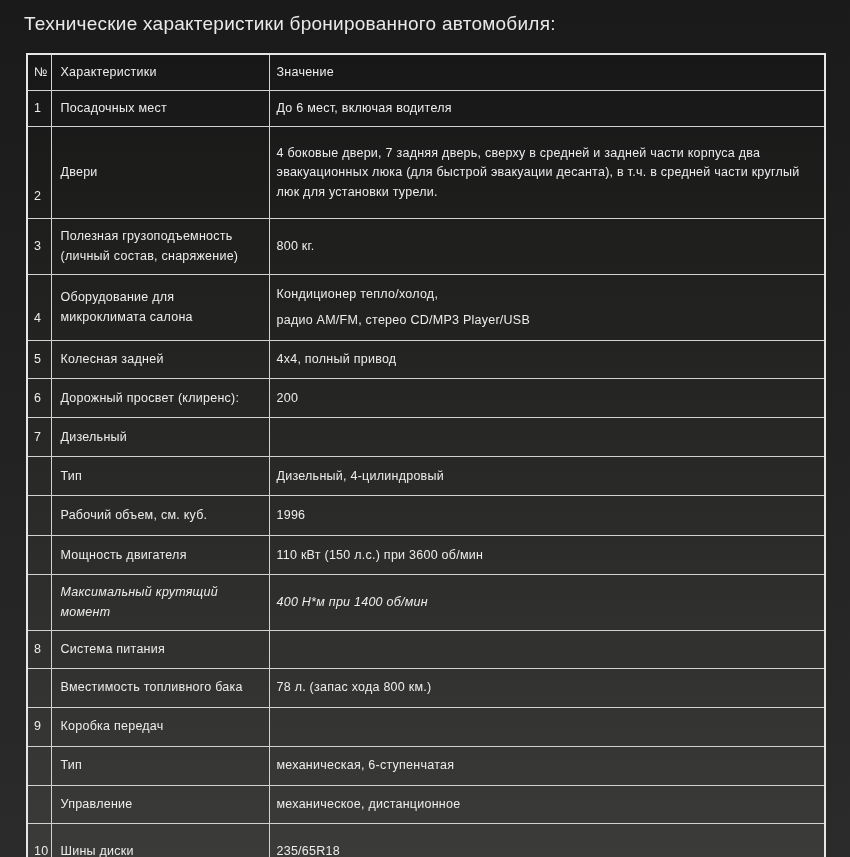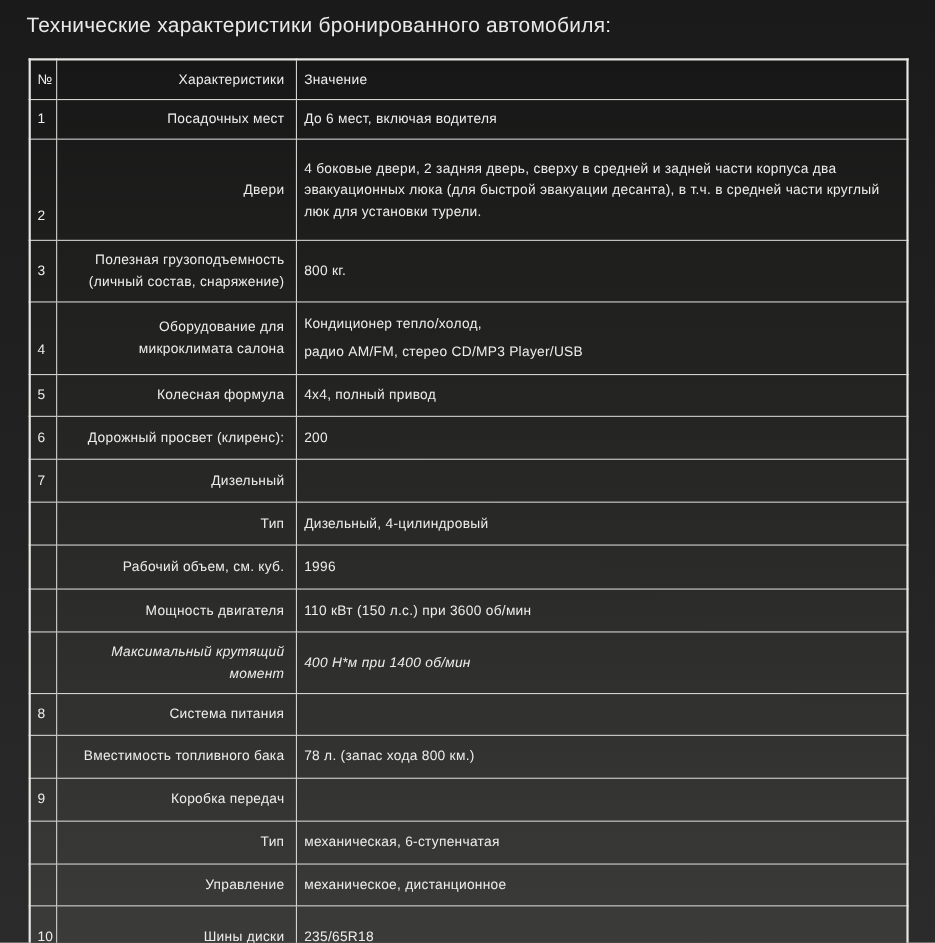--- a/index.html
+++ b/index.html
@@ -44,21 +44,21 @@
     font-size: 12.5px;
     font-weight: 400;
     text-align: left;
     vertical-align: middle;
     line-height: 1.55;
     overflow: hidden;
   }
   th { padding: 8px 8px; }
   td { padding: 8px 8px; }
   .col-num   { width: 24px;  padding-left: 6px; padding-right: 2px; }
-  .col-label { width: 218px; padding-left: 9px; padding-right: 10px; text-align: right; }
+  .col-label { width: 218px; padding-left: 9px; padding-right: 10px; }
   .col-value { padding-left: 7px; padding-right: 12px; }
   thead tr { height: 37px; }
   tbody tr:nth-child(1)  { height: 36px; }
   tbody tr:nth-child(2)  { height: 92px; }
   tbody tr:nth-child(3)  { height: 55px; }
   tbody tr:nth-child(4)  { height: 66px; }
   tbody tr:nth-child(5)  { height: 38px; }
   tbody tr:nth-child(6)  { height: 39px; }
   tbody tr:nth-child(7)  { height: 39px; }
   tbody tr:nth-child(8)  { height: 39px; }
@@ -96,41 +96,41 @@
           <td class="col-num">1</td>
           <td class="col-label">Посадочных мест</td>
           <td class="col-value">
             <div class="para">До 6 мест, включая водителя</div>
           </td>
         </tr>
         <tr>
           <td class="col-num">2</td>
           <td class="col-label">Двери</td>
           <td class="col-value">
-            <div class="para">4 боковые двери, 2 задняя дверь, сверху в средней и задней части корпуса два эвакуационных люка (для быстрой эвакуации десанта), в т.ч.  в средней части круглый люк для установки турели.</div>
+            <div class="para">4 боковые двери, 7 задняя дверь, сверху в средней и задней части корпуса два эвакуационных люка (для быстрой эвакуации десанта), в т.ч.  в средней части круглый люк для установки турели.</div>
           </td>
         </tr>
         <tr>
           <td class="col-num">3</td>
           <td class="col-label">Полезная грузоподъемность (личный состав, снаряжение)</td>
           <td class="col-value">
             <div class="para">800 кг.</div>
           </td>
         </tr>
         <tr>
           <td class="col-num">4</td>
           <td class="col-label">Оборудование для микроклимата салона</td>
           <td class="col-value">
             <div class="para">Кондиционер тепло/холод,</div>
             <div class="para">радио AM/FM, стерео CD/MP3 Player/USB</div>
           </td>
         </tr>
         <tr>
           <td class="col-num">5</td>
-          <td class="col-label">Колесная формула</td>
+          <td class="col-label">Колесная задней</td>
           <td class="col-value">
             <div class="para">4x4, полный привод</div>
           </td>
         </tr>
         <tr>
           <td class="col-num">6</td>
           <td class="col-label">Дорожный просвет (клиренс):</td>
           <td class="col-value">
             <div class="para">200</div>
           </td>

